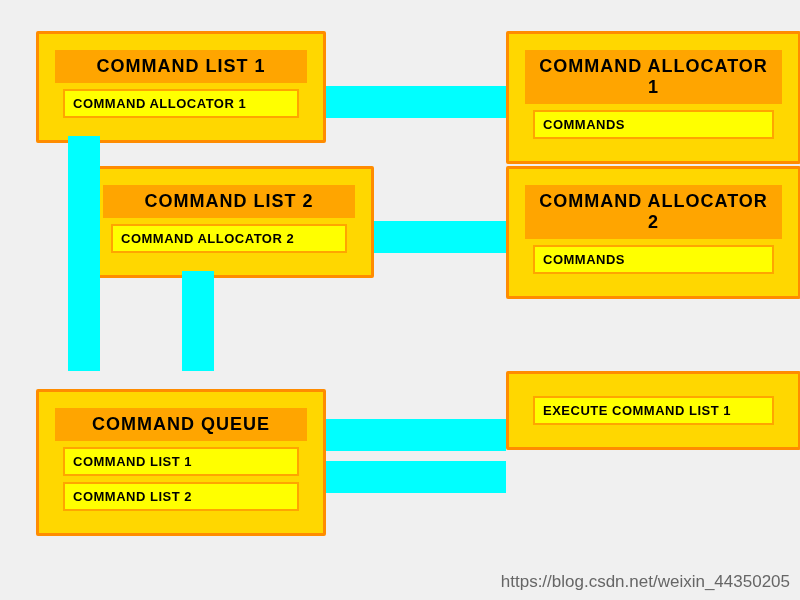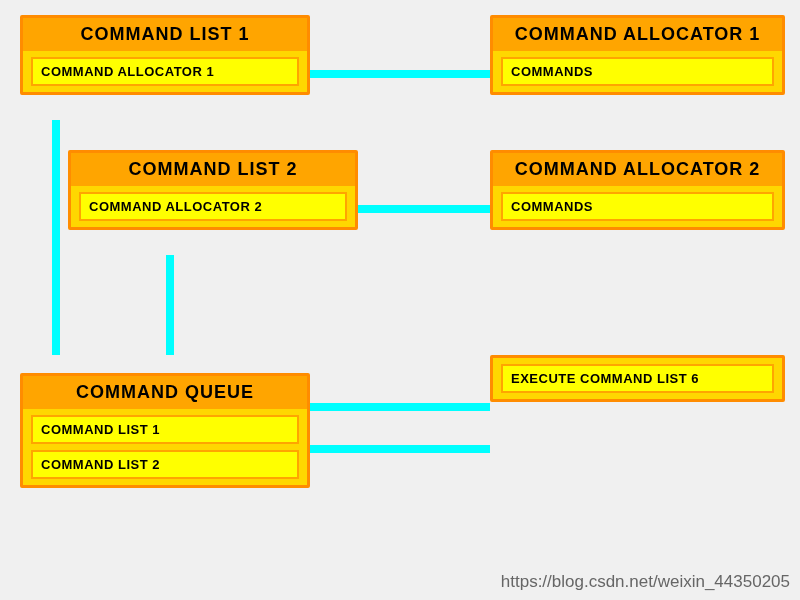--- a/index.html
+++ b/index.html
@@ -1,15 +1,15 @@
 <!DOCTYPE html>
 <html><head>
   <meta charset="utf-8">
   <style>
-    * { box-sizing: border-box; margin: 0; padding: 0; }
+    * { box-sizing: border-box; margin: 0; padding: 16px; }
     body {
       background: #f0f0f0;
       width: 800px;
       height: 600px;
       overflow: hidden;
       font-family: Arial, sans-serif;
       position: relative;
     }
 
     .box {
@@ -87,21 +87,21 @@
   <div class="box-inner">COMMANDS</div>
 </div>
 
 <div class="box" style="left:20px; top:373px; width:290px;">
   <div class="box-title">COMMAND QUEUE</div>
   <div class="box-inner">COMMAND LIST 1</div>
   <div class="box-inner">COMMAND LIST 2</div>
 </div>
 
 <div class="box" style="left:490px; top:355px; width:295px;">
-  <div class="box-inner">EXECUTE COMMAND LIST 6</div>
+  <div class="box-inner">EXECUTE COMMAND LIST 1</div>
 </div>
 
 <div class="line line-h" style="left:310px; top:70px; width:180px;"></div>
 
 <div class="line line-h" style="left:358px; top:205px; width:132px;"></div>
 
 <div class="line line-v" style="left:52px; top:120px; width:8px; height:235px;"></div>
 
 <div class="line line-v" style="left:166px; top:255px; width:8px; height:100px;"></div>
 

